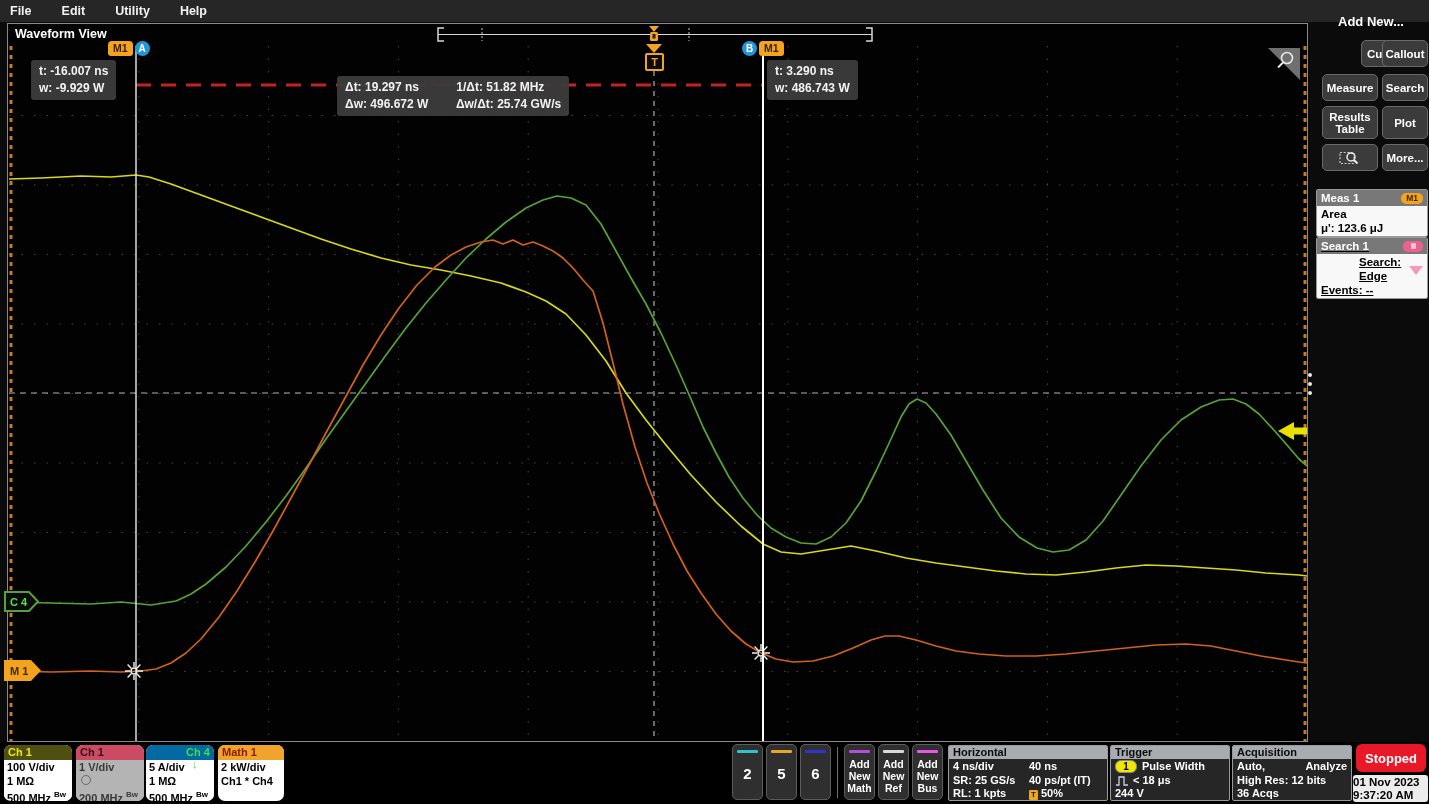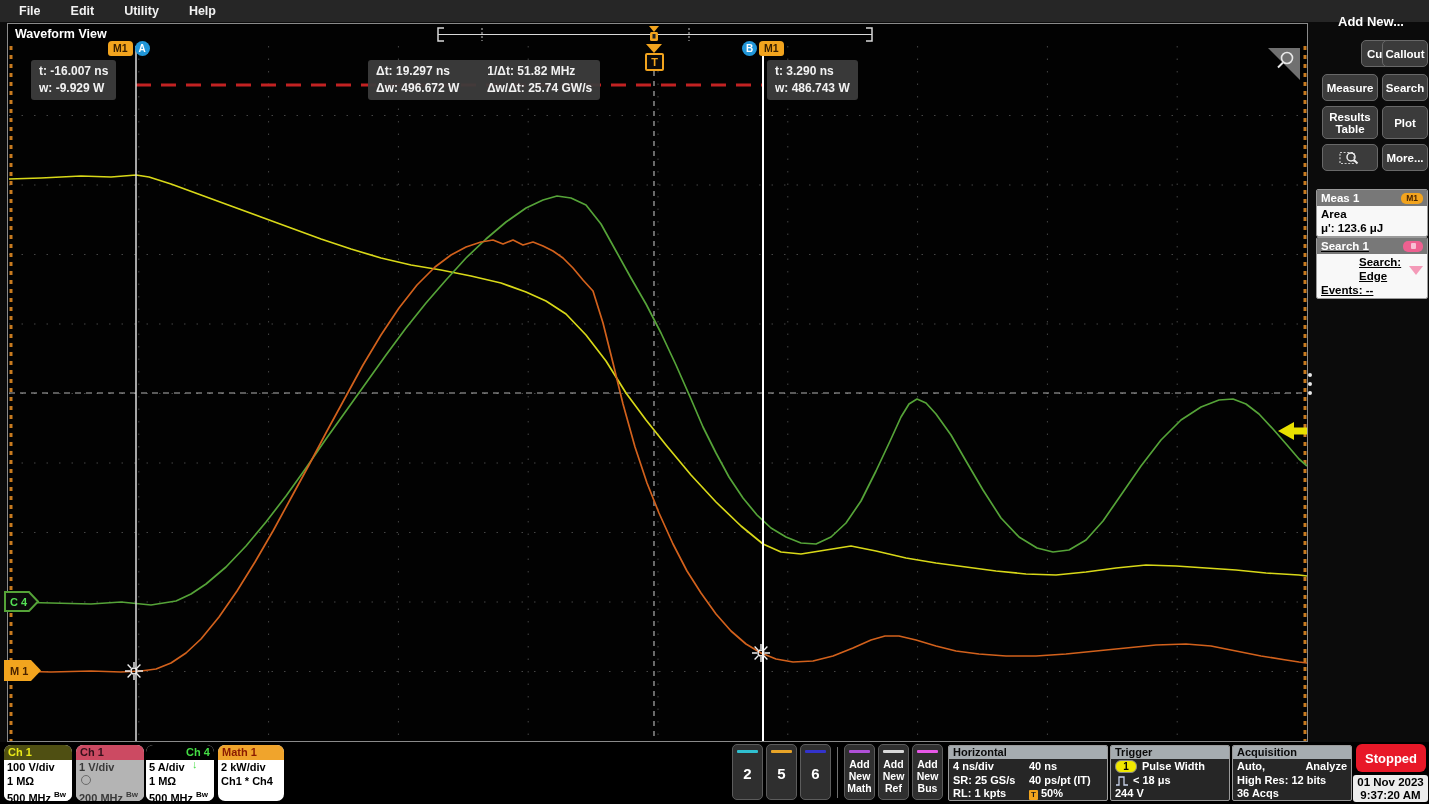--- a/index.html
+++ b/index.html
@@ -1,20 +1,20 @@
 <!DOCTYPE html>
 <html><head>
 <meta charset="utf-8">
 <style>
   html,body{margin:0;padding:0;background:#000;}
   #root{position:relative;width:1429px;height:804px;background:#0b0b0b;overflow:hidden;
         font-family:"Liberation Sans",sans-serif;}
   
   .menubar{position:absolute;left:0;top:0;width:100%;height:22px;background:#262626;
-           display:flex;align-items:center;padding-left:19px;gap:30px;box-sizing:border-box;}
+           display:flex;align-items:center;padding-left:10px;gap:30px;box-sizing:border-box;}
   .menu-item{color:#f2f2f2;font-size:12.5px;font-weight:bold;cursor:default;}
   
   .wf-window{position:absolute;left:7px;top:23px;width:1301px;height:719px;
              border:1px solid #8a8a8a;background:#020202;box-sizing:border-box;}
   .wf-title{position:absolute;left:7px;top:3px;color:#fff;font-size:12.5px;font-weight:bold;}
   .plot-svg{position:absolute;left:1px;top:22px;}
   .minimap{position:absolute;left:423px;top:1px;}
   
   .rbox{position:absolute;background:rgba(60,60,60,.95);border-radius:3px;color:#f2f2f2;
         font-size:12px;font-weight:bold;line-height:17px;padding:3px 8px;white-space:nowrap;}
@@ -76,21 +76,21 @@
   .prow{display:flex;align-items:center;}
   .prow .lcol{display:inline-block;width:76px;flex:0 0 76px;}
   .trig-pill{display:inline-block;background:#f0e800;border:1px solid #888;border-radius:6px;color:#000;
              font-size:10px;font-weight:bold;width:20px;text-align:center;line-height:11px;margin-right:5px;}
   .t-mini{display:inline-block;background:#f2a41e;color:#1a1a1a;font-size:8px;font-weight:bold;width:9px;
           text-align:center;line-height:10px;border-radius:1px;margin-right:3px;}
   .stopped-btn{position:absolute;left:1356px;top:2px;width:70px;height:28px;background:#e81828;
                border-radius:6px;color:#fff;font-size:13px;font-weight:bold;display:flex;
                align-items:center;justify-content:center;cursor:pointer;}
   .datetime{position:absolute;left:1353px;top:33px;width:75px;height:27px;background:#ececec;border-radius:3px;
-            color:#000;font-size:11.5px;font-weight:bold;text-align:center;line-height:13px;padding-top:1px;
+            color:#000;font-size:11.5px;font-weight:bold;text-align:left;line-height:13px;padding-top:1px;
             box-sizing:border-box;}
 </style>
 </head>
 <body>
 
 <div id="root">
 
   <div class="menubar">
     <span class="menu-item">File</span>
     <span class="menu-item">Edit</span>
@@ -169,21 +169,21 @@
     </div>
     <div class="badge-row" style="left:734px;top:17px;">
       <span class="ab-circle">B</span>
       <span class="m1-pill">M1</span>
     </div>
 
     <div class="rbox" style="left:23px;top:36px;">
       <span style="display:block;">t: -16.007 ns</span>
       <span style="display:block;">w: -9.929 W</span>
     </div>
-    <div class="rbox" style="left:329px;top:36px;margin-left:31px;">
+    <div class="rbox" style="left:329px;top:52px;">
       <span style="display:block;">
         <span class="c1">Δt: 19.297 ns</span>
         <span>1/Δt: 51.82 MHz</span>
       </span>
       <span style="display:block;">
         <span class="c1">Δw: 496.672 W</span>
         <span>Δw/Δt: 25.74 GW/s</span>
       </span>
     </div>
     <div class="rbox" style="left:759px;top:36px;">
@@ -264,21 +264,21 @@
     </div>
     <div class="ch-badge" style="left:76px;width:68px;">
       <div class="ch-head" style="background:#cc4a62;color:#33101a;">Ch 1</div>
       <div class="ch-body" style="background:#b4b4b4;color:#3a3a3a;">
         <div>1 V/div</div>
         <div><span class="probe-icon" style="border-color:#6a6a6a;"></span></div>
         <div><span>200 MHz</span> <span class="bw">Bw</span></div>
       </div>
     </div>
     <div class="ch-badge" style="left:146px;width:68px;">
-      <div class="ch-head" style="background:#000000;color:#44dd44;padding-left:40px;">
+      <div class="ch-head" style="background:#0369a1;color:#44dd44;padding-left:40px;">
         <span>Ch 4</span>
         <span style="margin-left:6px;">↓</span>
       </div>
       <div class="ch-body">
         <div>5 A/div</div>
         <div>1 MΩ</div>
         <div><span>500 MHz</span> <span class="bw">Bw</span></div>
       </div>
     </div>
     <div class="ch-badge" style="left:218px;width:66px;">

